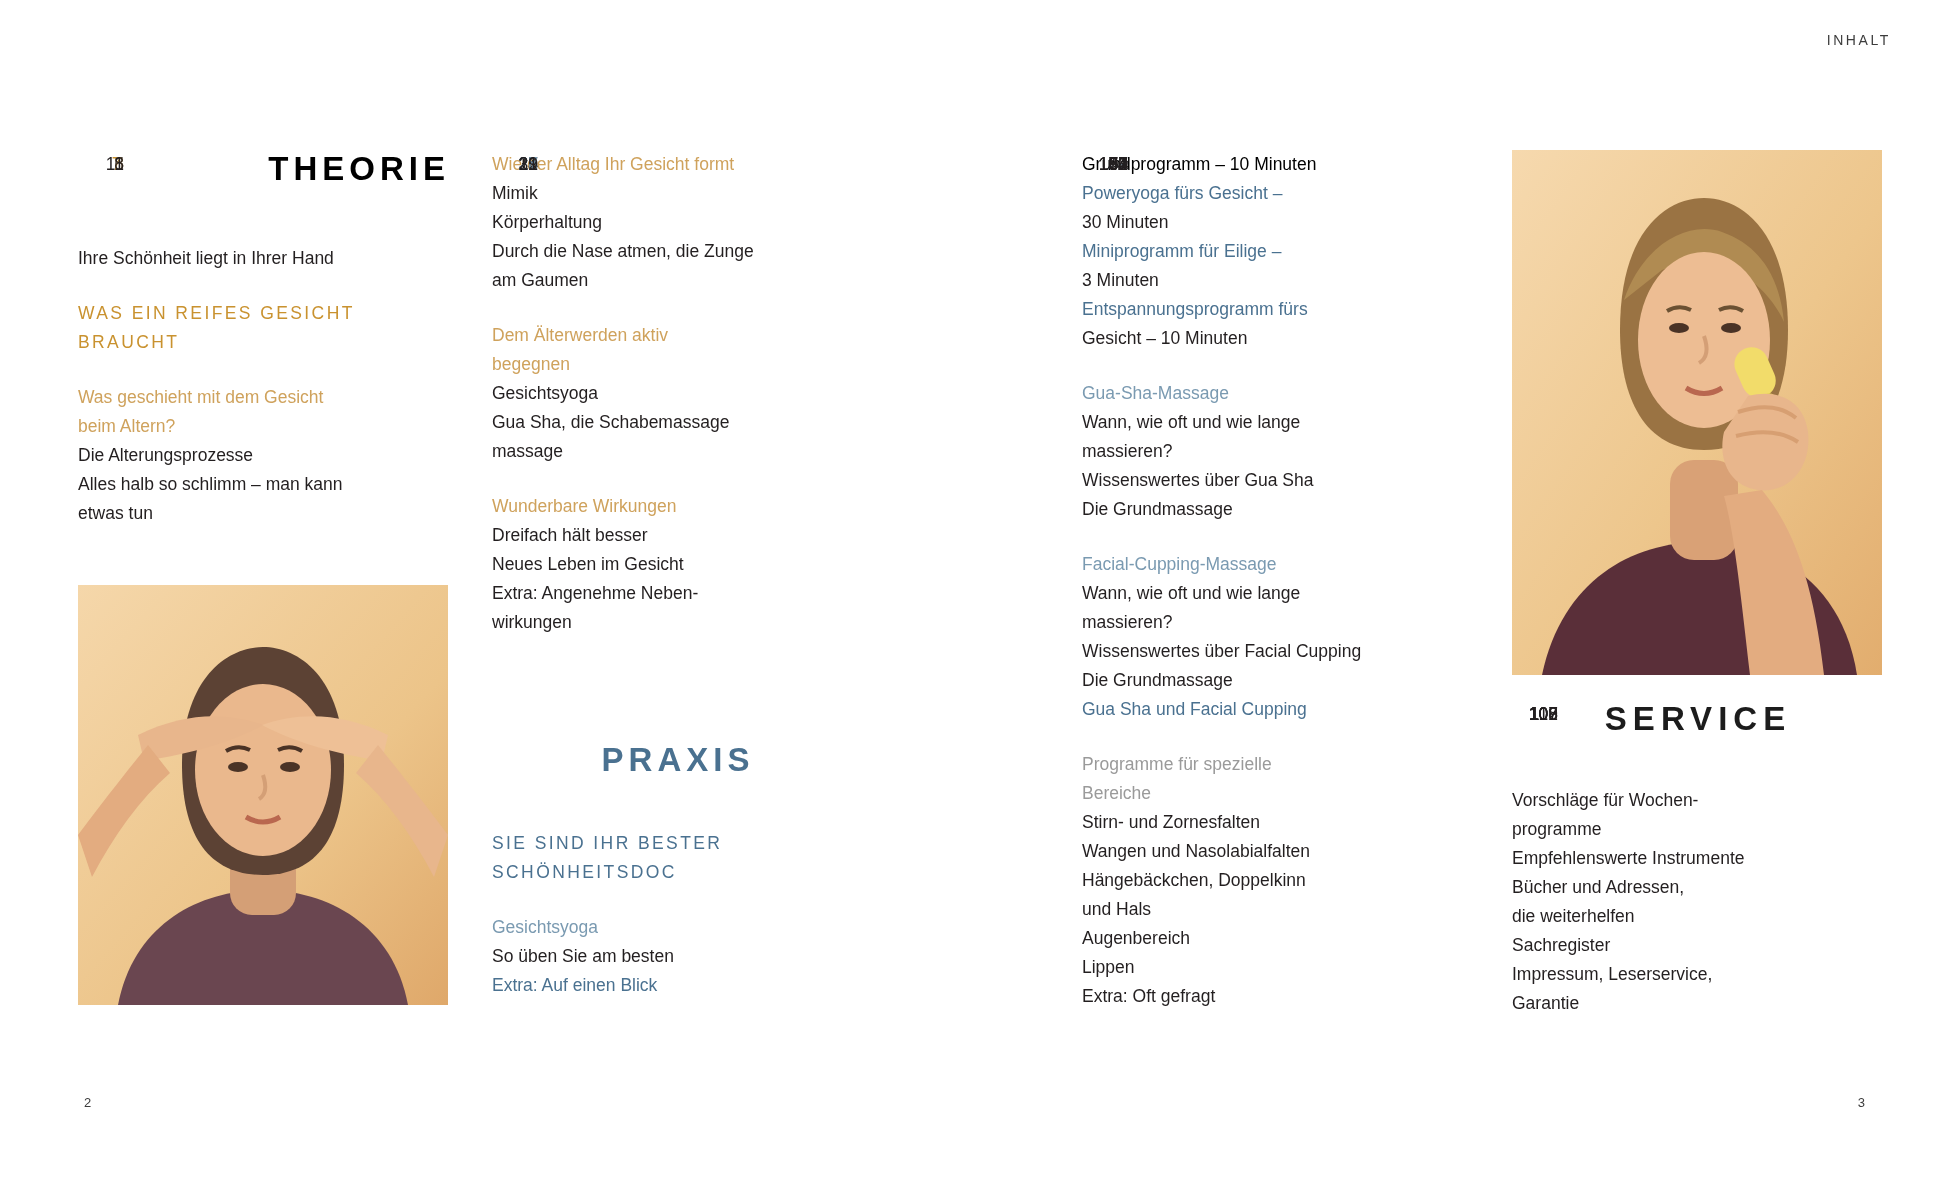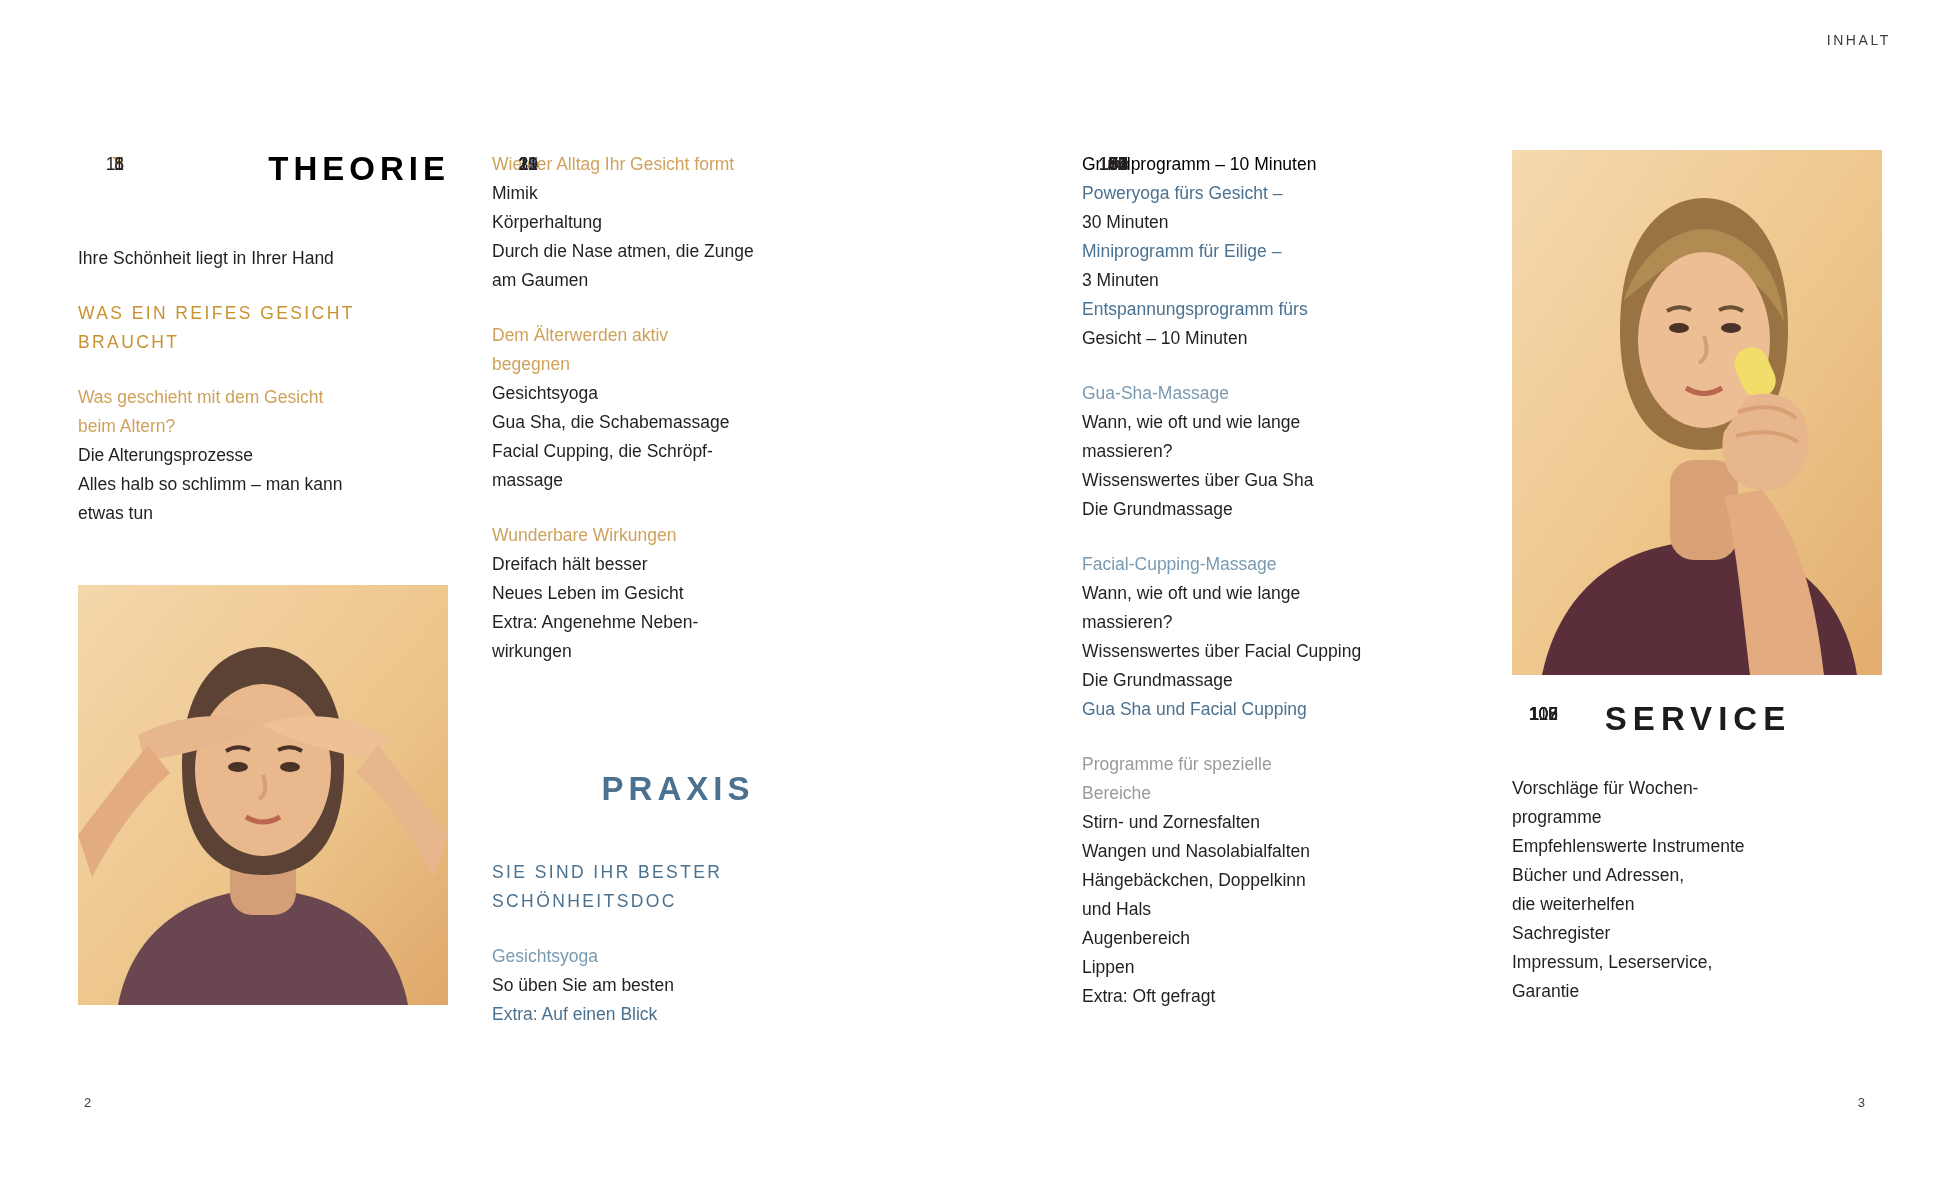--- a/index.html
+++ b/index.html
@@ -238,24 +238,20 @@
           </tr>
       <tr class="r-dark">
             <td class="label">Gesichtsyoga</td>
             <td class="page">17</td>
           </tr>
       <tr class="r-dark">
             <td class="label">Gua Sha, die Schabemassage</td>
             <td class="page">17</td>
           </tr>
       <tr class="r-dark">
-            <td class="label">Facial Cupping, die Schröpf-</td>
-            <td class="page"></td>
-          </tr>
-      <tr class="r-dark">
             <td class="label">massage</td>
             <td class="page">18</td>
           </tr>
       <tr class="spacer">
             <td colspan="2"></td>
           </tr>
       <tr class="r-gold-light">
             <td class="label">Wunderbare Wirkungen</td>
             <td class="page">20</td>
           </tr>
@@ -468,21 +464,21 @@
 
       <path d="M236 246 C268 238 292 252 296 282 C300 318 276 344 246 340 C216 336 206 308 212 282 Z" fill="#e8b68c"></path>
       <path d="M226 262 q36 -12 58 6" stroke="#d79f72" stroke-width="4" fill="none"></path>
       <path d="M224 286 q38 -10 62 6" stroke="#d79f72" stroke-width="4" fill="none"></path>
 
       <path d="M250 340 C276 372 300 418 312 525 L238 525 C228 438 222 382 212 346 Z" fill="#e3ac80"></path>
     </svg>
   </div>
 
   <div class="col col4" style="top:700px;">
-    <div class="section-title title-service" style="margin-bottom:36px;">SERVICE</div>
+    <div class="section-title title-service" style="margin-bottom:48px;">SERVICE</div>
     <table class="toc">
       <tbody>
           <tr class="r-dark">
             <td class="label">Vorschläge für Wochen-</td>
             <td class="page"></td>
           </tr>
       <tr class="r-dark">
             <td class="label">programme</td>
             <td class="page">106</td>
           </tr>

